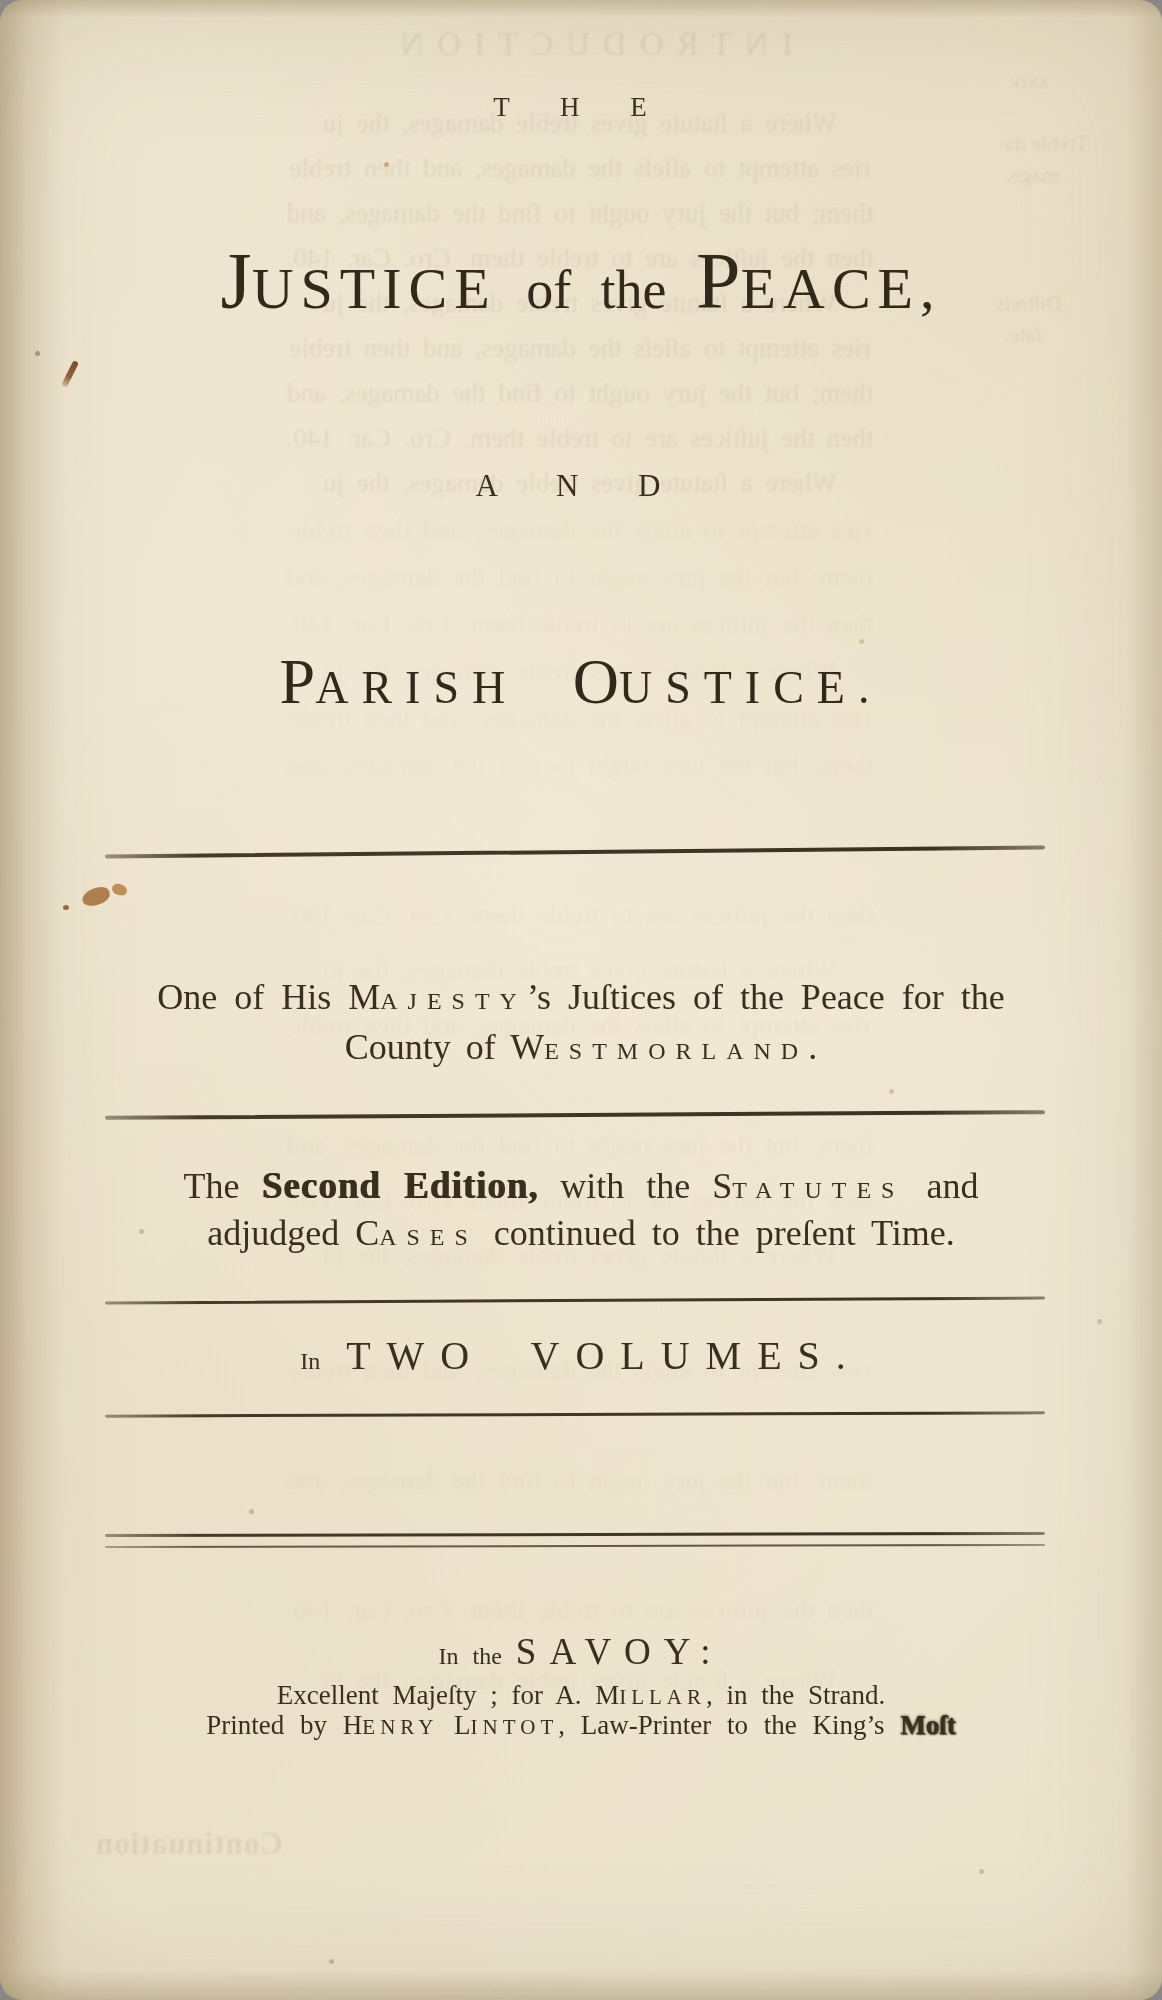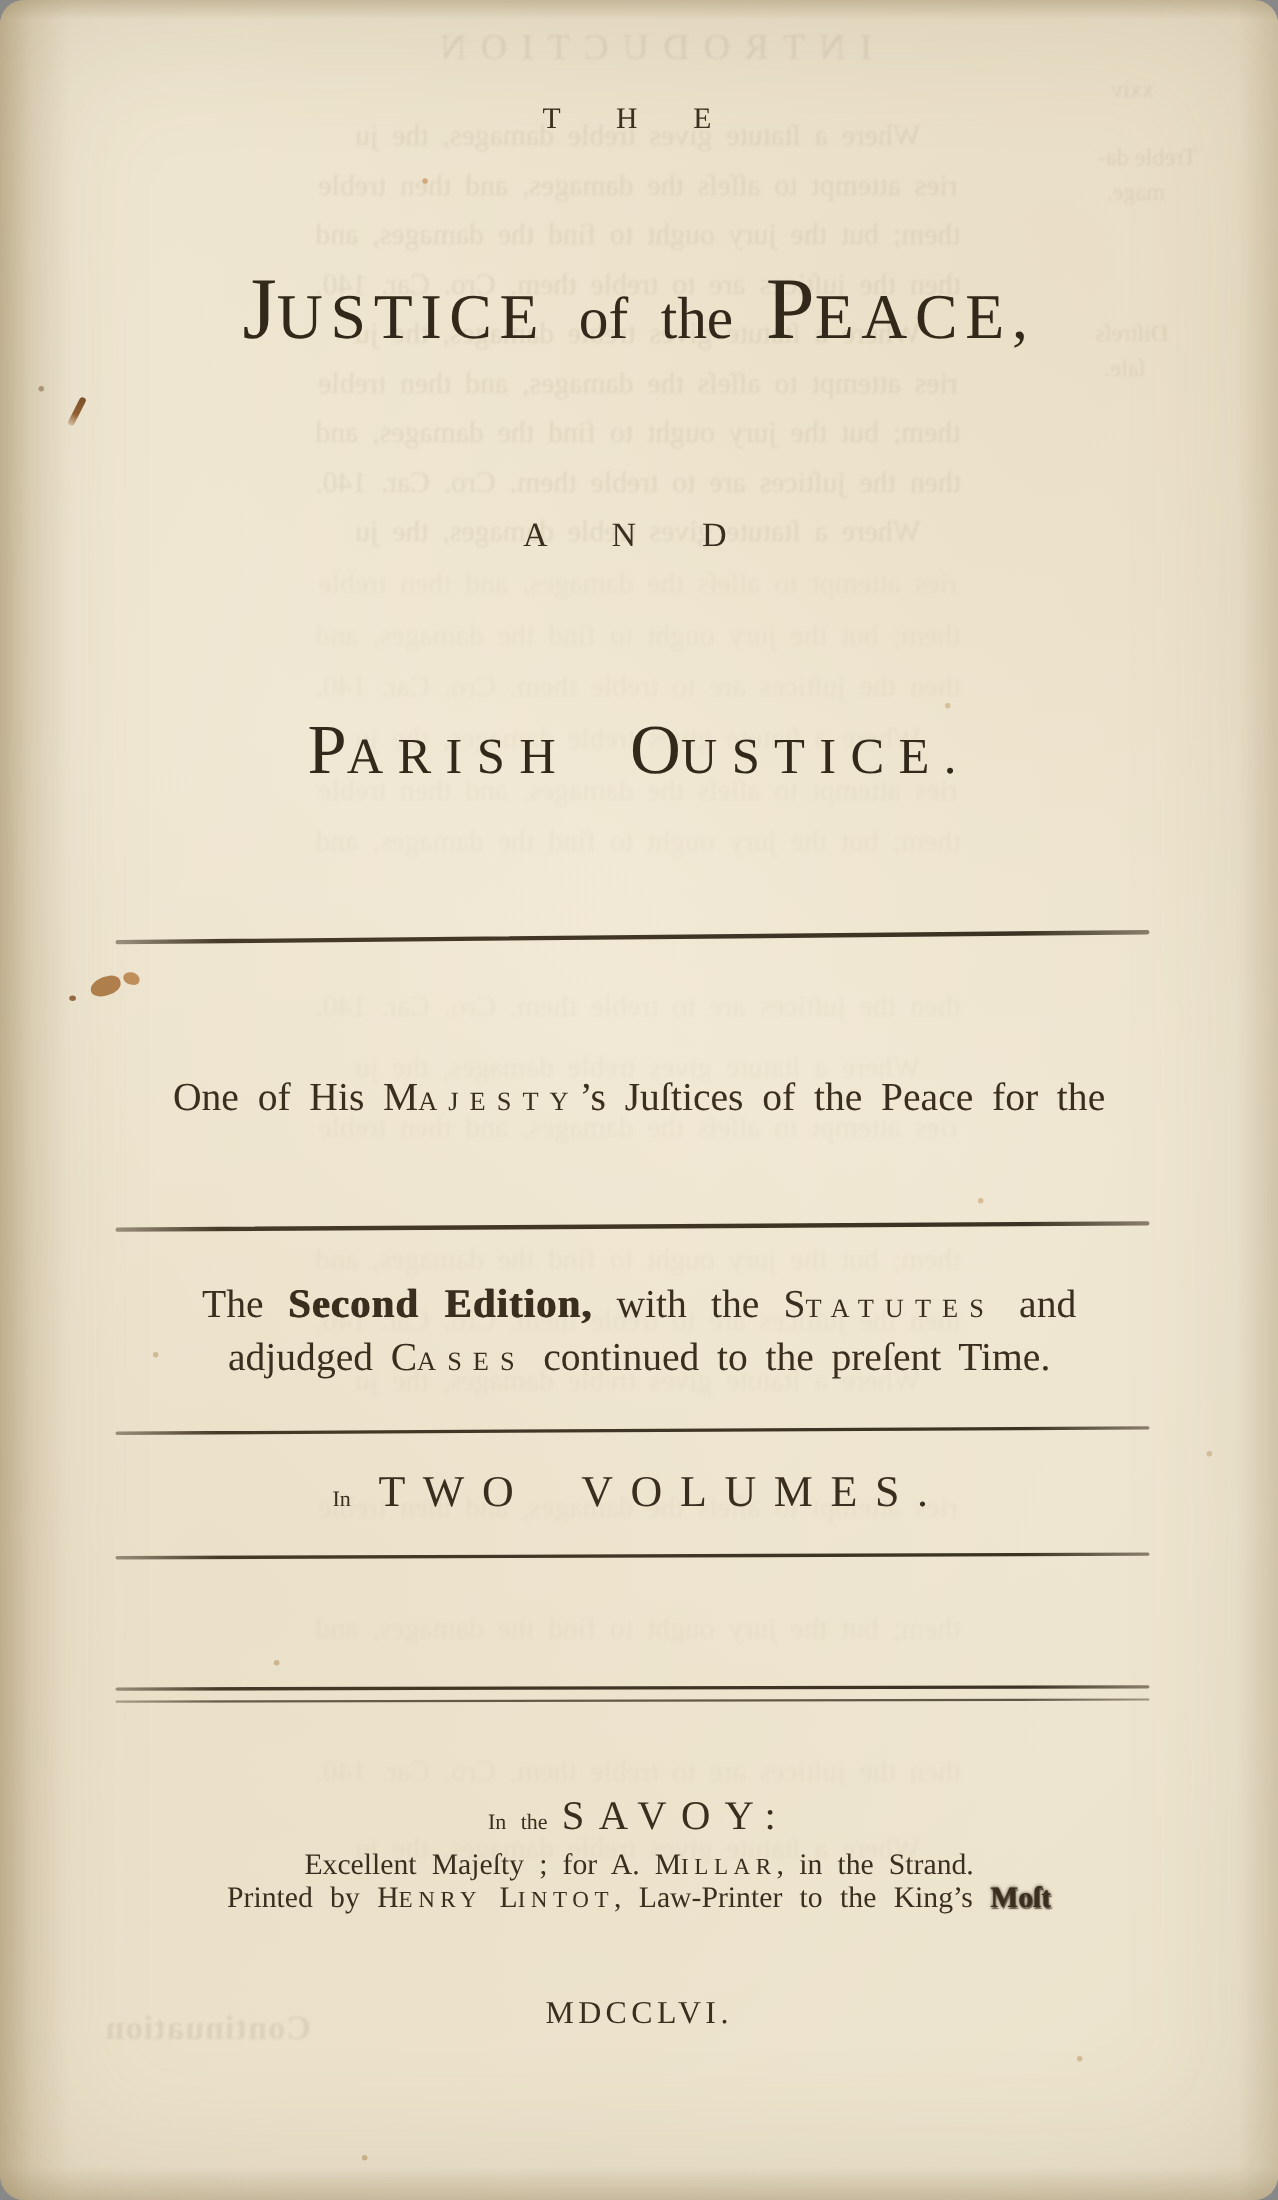--- a/index.html
+++ b/index.html
@@ -42,21 +42,21 @@
   .cap-lg {font-size:58px; letter-spacing:7px;}
   .lc-lg  {font-size:54px;}
   .cap-xl2{font-size:64px;}
   .cap-md2{font-size:46px; letter-spacing:13px;}
   .b-lg   {font-size:44px;}
   .b-sm   {font-size:31px; letter-spacing:6px;}
   .b-lg2  {font-size:44px; letter-spacing:9px;}
   .r      {font-size:36px;}
   .sc-sm  {font-size:24px; letter-spacing:10px;}
   .bl     {font-size:37px; font-weight:700; text-shadow:1px 0 0 currentColor; letter-spacing:1px;}
-  .r-md   {font-size:20px;}
+  .r-md   {font-size:24px;}
   .caps-sp {font-size:40px; letter-spacing:16px;}
   .caps-sp2{font-size:40px; letter-spacing:10px;}
   .caps-sp3{font-size:37px; letter-spacing:13px;}
   .r-sm   {font-size:27px;}
   .sc-xs  {font-size:21px; letter-spacing:5px;}
   .smudge {font-weight:700; text-shadow:0 0 3px rgba(40,30,15,.95), 1px 1px 1px rgba(40,30,15,.6);}
 
   
   .rule{position:absolute;left:105px;width:940px;border-radius:2px;
     background:linear-gradient(90deg, rgba(55,43,25,.45), rgba(55,43,25,.92) 10%, rgba(44,35,20,.92) 88%, rgba(55,43,25,.55));}
@@ -136,39 +136,39 @@
   </div>
 
   <div class="line the">T H E</div>
   <div class="line main-title"><span class="cap-xl">J</span><span class="cap-lg">USTICE</span><span class="lc-lg"> of the </span><span class="cap-xl">P</span><span class="cap-lg">EACE,</span></div>
   <div class="line and">A N D</div>
   <div class="line sub-title"><span class="cap-xl2">P</span><span class="cap-md2">ARISH </span><span class="cap-xl2">O</span><span class="cap-md2">USTICE.</span></div>
 
   <div class="rule rule1"></div>
 
   <div class="line byline2"><span class="r">One of His </span><span class="r">M</span><span class="sc-sm">AJESTY</span><span class="r">’s Juſtices of the Peace for the</span></div>
+  <div class="line byline3"><span class="r">County of </span><span class="r">W</span><span class="sc-sm">ESTMORLAND</span><span class="r">.</span></div>
 
   <div class="rule rule2"></div>
 
   <div class="line ed1"><span class="r">The </span><span class="bl">Second Edition,</span><span class="r"> with the </span><span class="r">S</span><span class="sc-sm">TATUTES</span><span class="r"> and</span></div>
   <div class="line ed2"><span class="r">adjudged </span><span class="r">C</span><span class="sc-sm">ASES</span><span class="r"> continued to the preſent Time.</span></div>
 
   <div class="rule rule3"></div>
 
   <div class="line vols"><span class="r-md">In </span><span class="caps-sp">TWO VOLUMES.</span></div>
 
   <div class="rule rule4"></div>
 
 
   <div class="rule rule5a"></div>
   <div class="rule rule5b"></div>
 
   <div class="line savoy"><span class="r-md">In the </span><span class="caps-sp3">SAVOY:</span></div>
   <div class="line imp1"><span class="r-sm">Printed by </span><span class="r-sm">H</span><span class="sc-xs">ENRY</span><span class="r-sm"> L</span><span class="sc-xs">INTOT</span><span class="r-sm">, Law-Printer to the King’s </span><span class="r-sm smudge">Moſt</span></div>
   <div class="line imp2"><span class="r-sm">Excellent Majeſty ; for A. M</span><span class="sc-xs">ILLAR</span><span class="r-sm">, in the Strand.</span></div>
-  <div class="line date">MDCCLVI.</div>
 
   <div class="slash"></div>
   <div class="blob1"></div>
   <div class="blob2"></div>
   <div class="blob3"></div>
   <div class="specks"></div>
 </div>
 
 </body></html>

